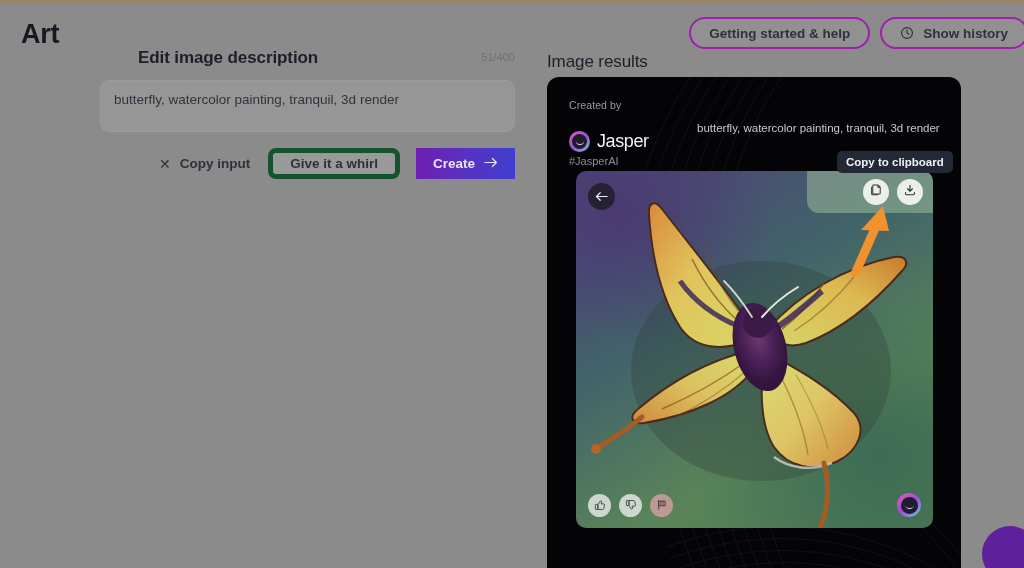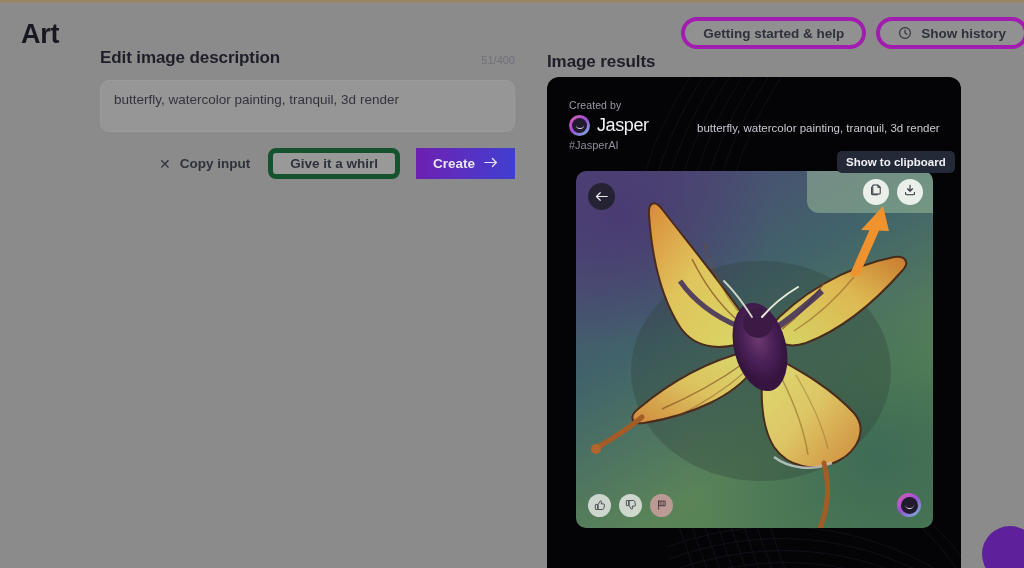--- a/index.html
+++ b/index.html
@@ -51,43 +51,44 @@
     display: flex;
     gap: 10px;
   }
 
   .hdr-btn {
     display: flex;
     align-items: center;
     gap: 9px;
     height: 32px;
     padding: 0 18px;
-    border: 4px solid #a21caf;
+    border: 2px solid #a21caf;
     border-radius: 16px;
     background: rgba(255,255,255,0.06);
     font-size: 13.5px;
     font-weight: 700;
     color: #2f313d;
     white-space: nowrap;
   }
 
   .clock-icon svg { display: block; }
 
   
   .edit-col {
     position: absolute;
     left: 100px;
     top: 45px;
     width: 415px;
   }
 
   .edit-head {
     display: flex;
-    align-items: flex-end;
+    align-items: center;
     justify-content: space-between;
+    margin-left: 38px;
   }
 
   .edit-title {
     font-size: 17px;
     font-weight: 700;
     color: #1d1e28;
     letter-spacing: -0.1px;
   }
 
   .char-count {
@@ -162,21 +163,21 @@
     color: #e8e6f5;
     white-space: nowrap;
   }
 
   
   .results-label {
     position: absolute;
     left: 547px;
     top: 49px;
     font-size: 17px;
-    font-weight: 700;
+    font-weight: 400;
     color: #1d1e28;
     letter-spacing: -0.1px;
   }
 
   .dark-panel {
     position: absolute;
     left: 547px;
     top: 77px;
     width: 414px;
     height: 491px;
@@ -207,21 +208,21 @@
   .created-by {
     font-size: 10.5px;
     color: #9a9aa6;
     letter-spacing: 0.1px;
   }
 
   .brand-row {
     display: flex;
     align-items: center;
     gap: 7px;
-    margin-top: 4px;
+    margin-top: 20px;
   }
 
   .jasper-mark {
     width: 21px; height: 21px;
     border-radius: 50%;
     background: linear-gradient(140deg, #e35fb4 0%, #9b4fd6 50%, #6fc3d8 100%);
     display: flex;
     align-items: center;
     justify-content: center;
   }
@@ -602,21 +603,21 @@
           </span>
         </div>
       </div>
 
       <div class="card-avatar">
         <div class="jasper-face"></div>
       </div>
     </div>
   </div>
 
-  <div class="tooltip">Show to clipboard</div>
+  <div class="tooltip">Copy to clipboard</div>
 
   <svg class="anno-arrow" width="52" height="78" viewBox="0 0 52 78">
     <path d="M12 76 L34 26" stroke="#f0922e" stroke-width="9" stroke-linecap="round"></path>
     <path d="M40 8 L18 32 L46 33 Z" fill="#f0922e"></path>
   </svg>
 
   <div class="fab"></div>
 
 </div>
 

